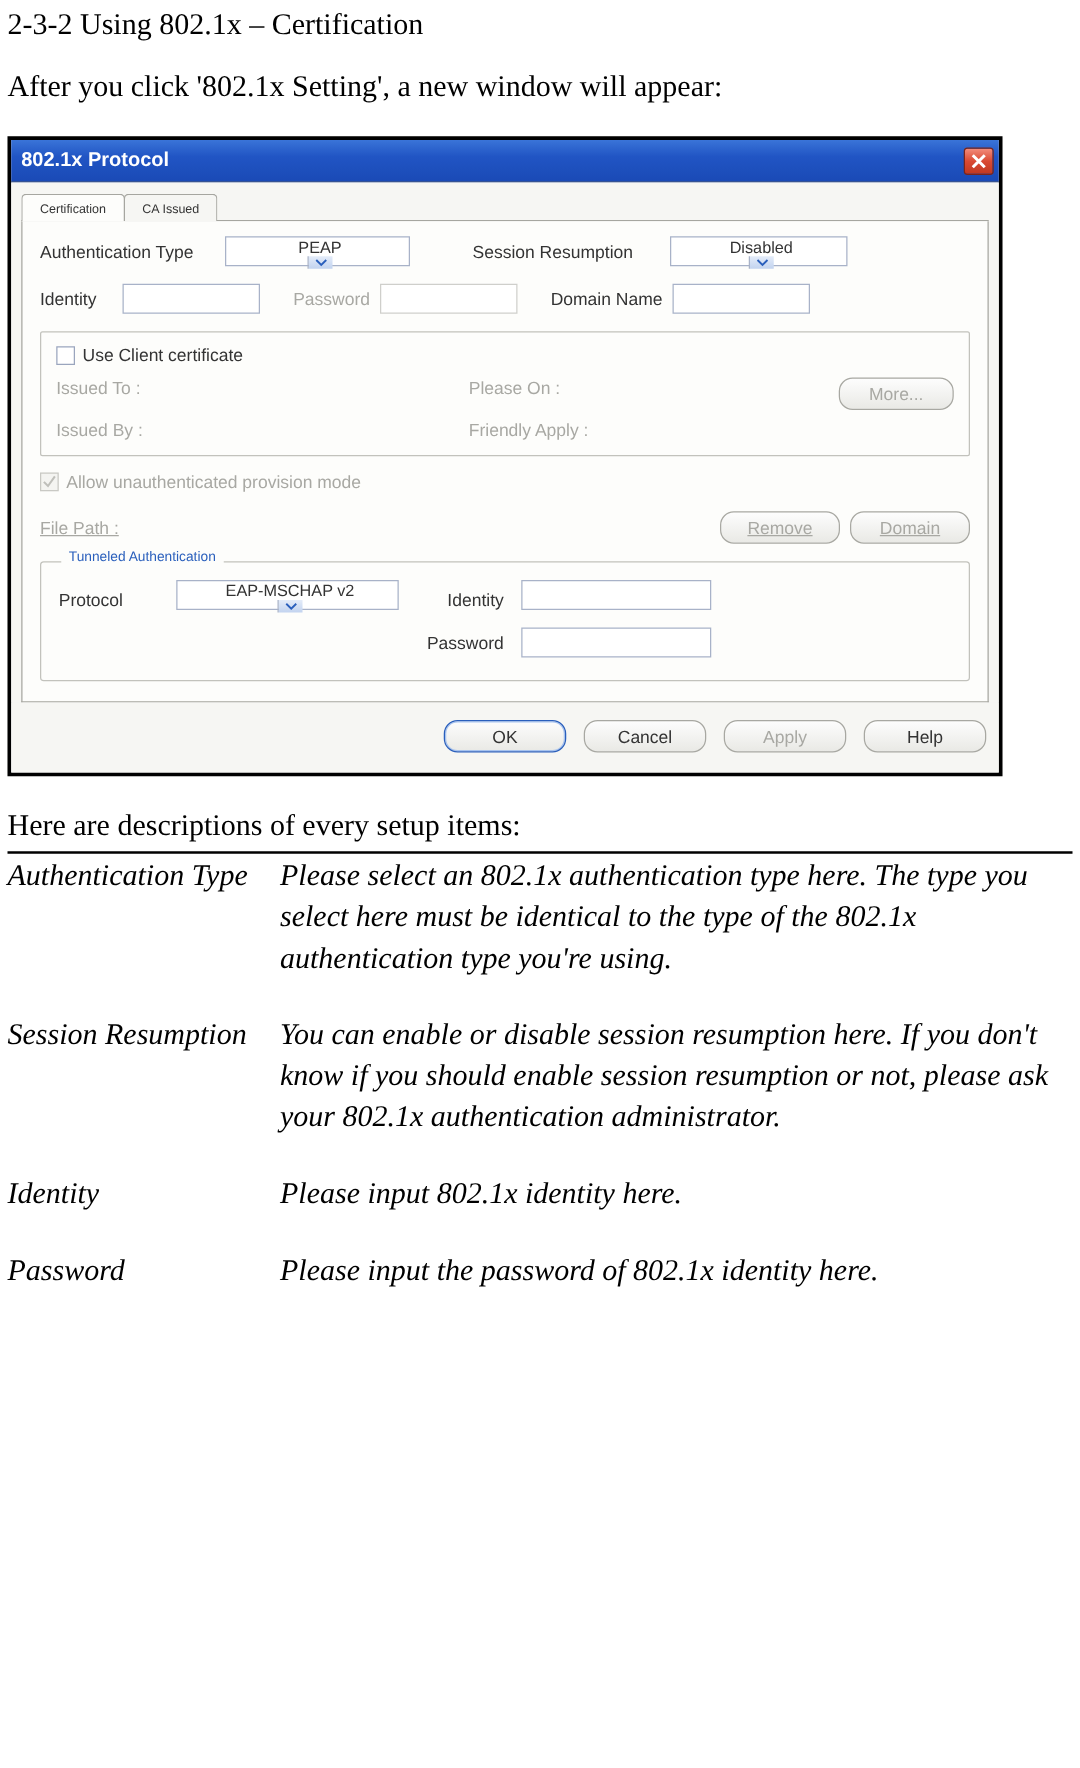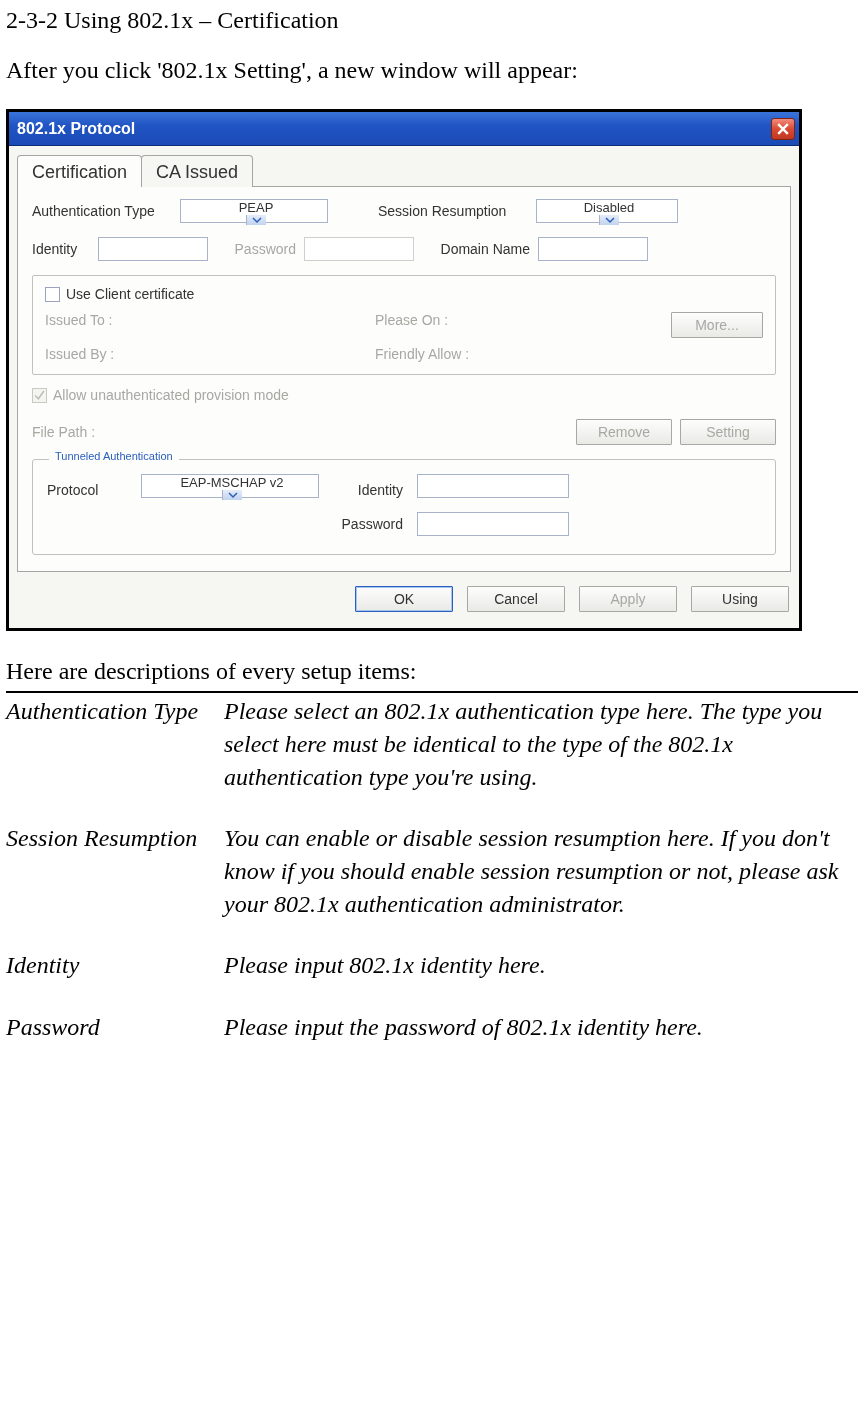--- a/index.html
+++ b/index.html
@@ -56,21 +56,21 @@
     border-bottom: 1px solid #a6a6a0;
     margin-bottom: 0;
   }
   .tab {
     padding: 6px 14px 4px 14px;
     border: 1px solid #a6a6a0;
     border-bottom: none;
     border-top-left-radius: 4px;
     border-top-right-radius: 4px;
     background: #f6f6f3;
-    font-size: 18px;
+    font-size: 10px;
     color: #333;
     position: relative;
     top: 1px;
     margin-right: -1px;
   }
   .tab.active {
     background: #fdfdfb;
     z-index: 2;
   }
   .tab-panel {
@@ -133,21 +133,21 @@
   .box.disabled-box { border-color: #c9c9c4; background: #f4f4f1; }
   .box svg { width: 11px; height: 11px; }
   .btn {
     display: inline-flex;
     align-items: center;
     justify-content: center;
     height: 26px;
     min-width: 80px;
     padding: 0 12px;
     border: 1px solid #a8a8a2;
-    border-radius: 1px;
+    border-radius: 11px;
     background: linear-gradient(to bottom, #fdfdfd, #e9e9e5);
     font-size: 14px;
     color: #333;
   }
   .btn.disabled-btn { color: #a8a8a3; }
   .btn.primary {
     border: 1px solid #2a5fbc;
     background: linear-gradient(to bottom, #fdfdfd, #e9e9e5);
     box-shadow: inset 0 0 0 1px #a7c3ef;
   }
@@ -262,37 +262,37 @@
         </div>
         <div class="g-row">
           <span style="width:300px;">Issued To :</span>
           <span style="width:180px;">Please On :</span>
           <span style="flex:1;text-align:right;">
             <span class="btn disabled-btn" style="min-width:92px;">More...</span>
           </span>
         </div>
         <div class="g-row">
           <span style="width:300px;">Issued By :</span>
-          <span>Friendly Allow :</span>
+          <span>Friendly Apply :</span>
         </div>
       </div>
 
       <div class="check disabled" style="margin-bottom:8px;">
         <span class="box disabled-box">
             <svg viewBox="0 0 10 10">
               <path d="M1 5 L4 8 L9 1" stroke="#bfbfba" stroke-width="1.5" fill="none"></path>
             </svg>
           </span>
         <span>Allow unauthenticated provision mode</span>
       </div>
-      <div class="row disabled" style="margin-top:8px;">
+      <div class="row disabled" style="margin-top:8px;text-decoration:underline;">
         <span style="width:70px;">File Path :</span>
         <span style="flex:1;"></span>
         <span class="btn disabled-btn" style="min-width:96px;">Remove</span>
-        <span class="btn disabled-btn" style="min-width:96px;">Setting</span>
+        <span class="btn disabled-btn" style="min-width:96px;">Domain</span>
       </div>
 
       <div class="fieldset">
         <span class="legend">Tunneled Authentication</span>
         <div class="ta-row1">
           <span style="width:80px;">Protocol</span>
           <span class="select" style="width:178px;">
             <span class="sel-text">EAP-MSCHAP v2</span>
             <span class="chev">
                 <svg viewBox="0 0 10 10">
@@ -310,21 +310,21 @@
           <span class="input" style="width:152px;"></span>
         </div>
       </div>
 
     </div>
   </div>
   <div class="button-row">
     <span class="btn primary" style="min-width:98px;">OK</span>
     <span class="btn" style="min-width:98px;">Cancel</span>
     <span class="btn disabled-btn" style="min-width:98px;">Apply</span>
-    <span class="btn" style="min-width:98px;">Using</span>
+    <span class="btn" style="min-width:98px;">Help</span>
   </div>
 </div>
 
 <div class="doc-text">
   <div class="desc-head">Here are descriptions of every setup items:</div>
   <div class="desc-table">
     <div class="desc-row">
       <div class="desc-term">Authentication Type</div>
       <div class="desc-def">Please select an 802.1x authentication type here. The type you select here must be identical to the type of the 802.1x authentication type you're using.</div>
     </div>

